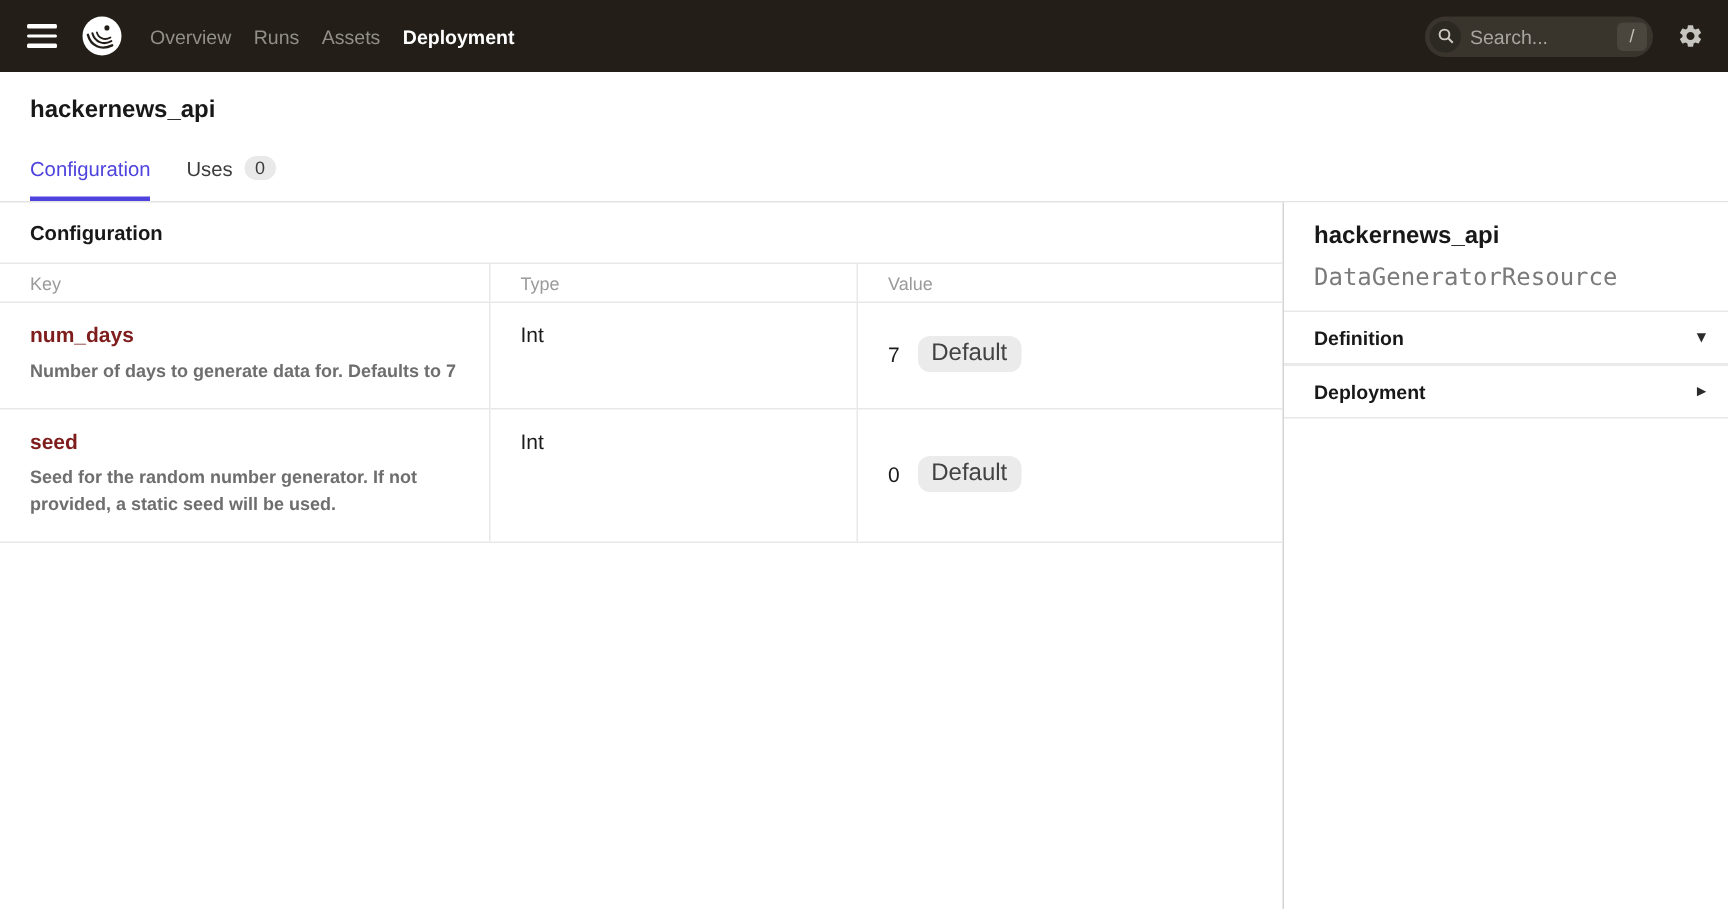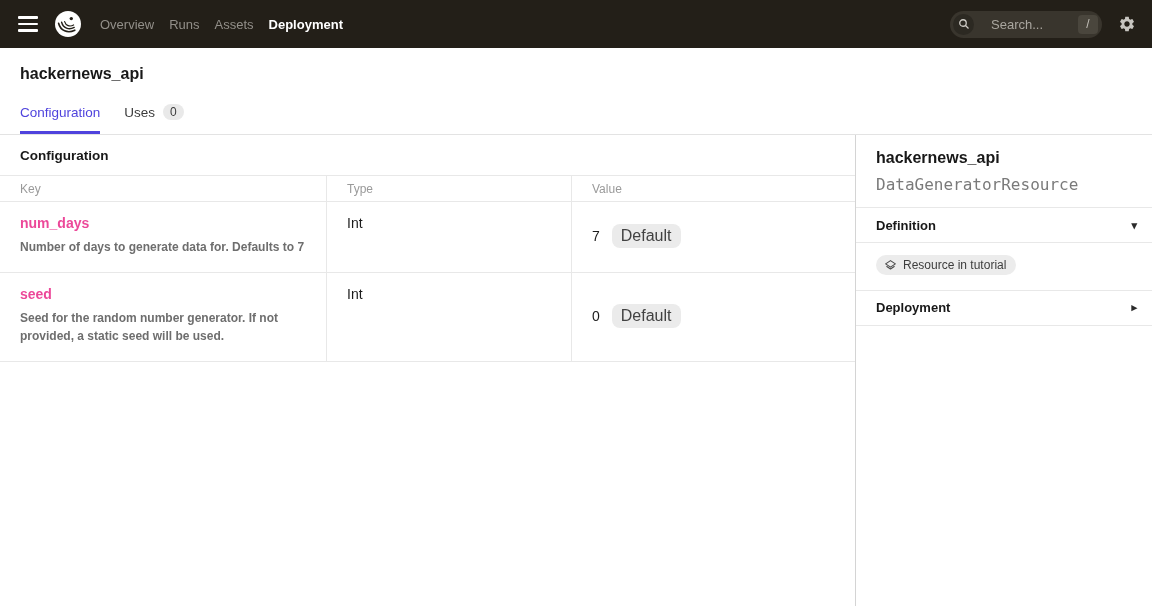--- a/index.html
+++ b/index.html
@@ -23,21 +23,21 @@
   }
   .hamburger{background:none;border:none;cursor:pointer;padding:4px 2px;display:flex;flex-direction:column;gap:4px;}
   .hamburger span{display:block;width:20px;height:2.5px;background:#fff;border-radius:1px;}
   .logo{width:28px;height:28px;margin:0 18px 0 14px;flex:0 0 auto;}
   .navlinks{display:flex;align-items:center;gap:15px;}
   .navlink{font-size:13px;font-weight:500;color:#928F89;text-decoration:none;cursor:pointer;}
   .navlink.active{color:#fff;font-weight:700;}
   .nav-spacer{flex:1;}
   .search{
     width:152px;height:27px;border-radius:14px;background:#39352D;
-    display:flex;align-items:center;padding:0 4px 0 3px;gap:15px;
+    display:flex;align-items:center;padding:0 4px 0 3px;gap:4px;
   }
   .search-icon-wrap{width:21px;height:21px;border-radius:50%;background:#2C2922;display:flex;align-items:center;justify-content:center;flex:0 0 auto;}
   .search input{
     flex:1;min-width:0;background:transparent;border:none;outline:none;
     font-family:"Liberation Sans",sans-serif;font-size:13px;color:#E5E3DF;
   }
   .search input::placeholder{color:#A9A69F;}
   .kbd{
     flex:0 0 auto;width:20px;height:19px;border-radius:4px;background:#4A463D;
     color:#C3C0B9;font-size:12px;display:flex;align-items:center;justify-content:center;
@@ -56,21 +56,21 @@
   .main{width:856px;flex:0 0 auto;border-right:1px solid var(--divider);}
   .section-header{height:41px;display:flex;align-items:center;padding:0 20px;
                   font-size:13.5px;font-weight:700;color:#181818;border-bottom:1px solid var(--border);}
   .cfg-table .thead{display:grid;grid-template-columns:326px 245px 1fr;height:26px;align-items:center;
                     border-bottom:1px solid var(--border);color:var(--muted);font-size:12px;}
   .cfg-table .thead > div{padding:0 20px;height:100%;display:flex;align-items:center;}
   .cfg-table .thead > div + div{border-left:1px solid var(--border);}
   .trow{display:grid;grid-template-columns:326px 245px 1fr;border-bottom:1px solid var(--border);}
   .trow > div{padding:13px 20px 15px;}
   .trow > div + div{border-left:1px solid var(--border);}
-  .key{font-size:14px;font-weight:700;color:#ec4899;}
+  .key{font-size:14px;font-weight:700;color:#7f1d1d;}
   .desc{font-size:12px;color:#6E6E6E;margin-top:7px;line-height:1.55;font-weight:bold;}
   .typ{font-size:14px;color:#1C1C1C;}
   .val{display:flex;align-items:center;gap:12px;}
   .val .num{font-size:14px;color:#1C1C1C;}
   .badge{background:#EBEBEB;border-radius:8px;padding:3px 9px;font-size:16px;color:#424242;}
   
   .panel{flex:1;background:#fff;}
   .panel-head{padding:14px 20px 13px;}
   .panel-head h2{margin:0;font-size:16px;font-weight:700;color:#181818;}
   .panel-sub{margin-top:8px;font-family:"DejaVu Sans Mono",monospace;font-size:16px;color:#7A7A7A;}
@@ -186,29 +186,20 @@
       <div class="panel-head">
         <h2>hackernews_api</h2>
         <div class="panel-sub">DataGeneratorResource</div>
       </div>
 
       <div class="acc-row">
         <span>Definition</span>
         <span class="chev">▾</span>
       </div>
 
-      <div class="acc-content">
-        <span class="pill">
-          <svg width="13" height="13" viewBox="0 0 24 24" fill="none" stroke="#4A4A4A" stroke-width="2" stroke-linejoin="round">
-            <path d="M12 3 L21 9 L12 15 L3 9 Z"></path>
-            <path d="M4.5 13.5 L12 18.5 L19.5 13.5"></path>
-          </svg>
-          <span>Resource in tutorial</span>
-        </span>
-      </div>
 
       <div class="acc-row">
         <span>Deployment</span>
         <span class="chev">▸</span>
       </div>
     </aside>
   </div>
 
 </div>
 

